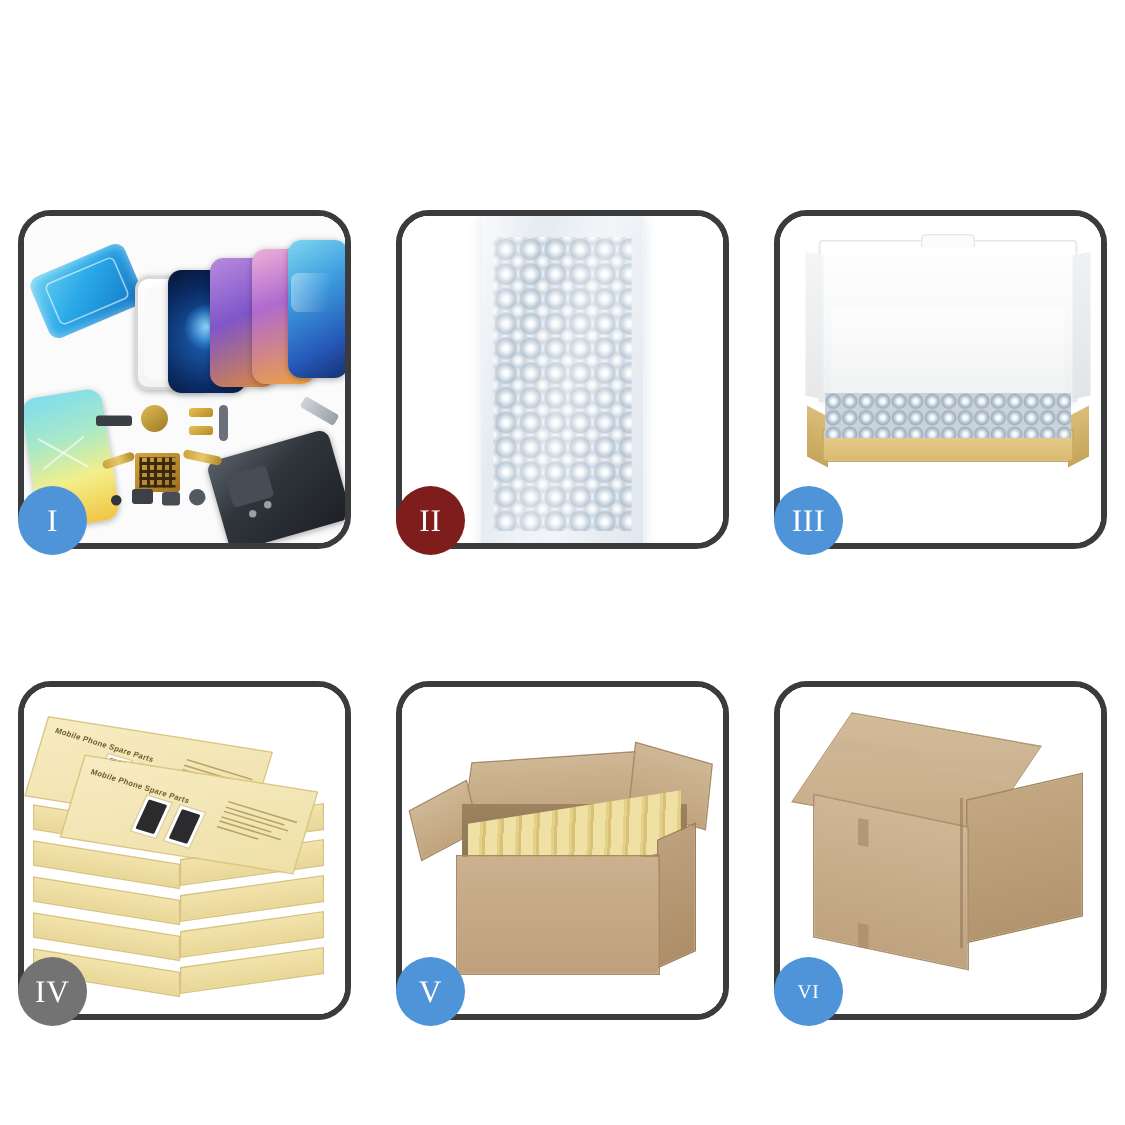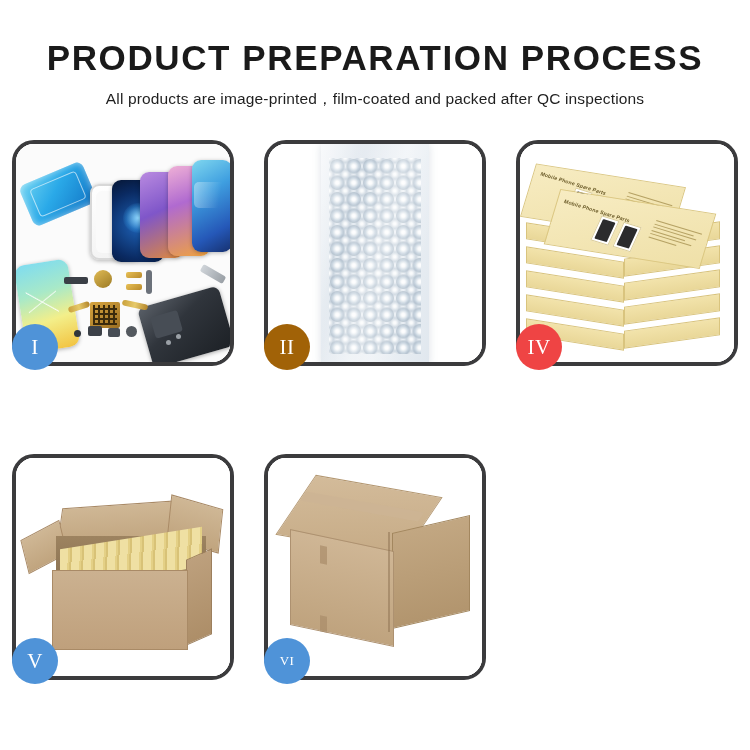--- a/index.html
+++ b/index.html
@@ -337,24 +337,20 @@
   .c6-seam2{position:absolute;left:52px;top:158px;width:7px;height:16px;
     background:rgba(160,130,95,.5);transform:skewY(12deg);}
   .c6-edge{position:absolute;left:120px;top:74px;width:2px;height:100px;
     background:rgba(140,112,80,.5);}
 </style>
 </head>
 <body>
 
 <div id="page">
 
-  <div class="header">
-    <div class="title">PRODUCT PREPARATION PROCESS</div>
-    <div class="subtitle">All products are image-printed，film-coated and packed after QC inspections</div>
-  </div>
 
   <div class="grid">
 
     <div class="card" style="border-color: rgb(59, 59, 61);">
       <div class="card-inner">
         <div class="scene1">
           <div class="film"></div>
           <div class="ph ph-a"></div>
           <div class="ph ph-b"></div>
           <div class="ph ph-c"></div>
@@ -385,23 +381,41 @@
     <div class="card" style="border-color: rgb(59, 59, 61);">
       <div class="card-inner">
         <div class="scene2">
           <div class="bubble-pouch">
             <div class="bubbles"></div>
             <div class="bubbles2"></div>
             <div class="pouch-sheen"></div>
           </div>
         </div>
       </div>
-      <div class="badge" style="background: #a16207;">II</div>
+      <div class="badge" style="background: #7f1d1d;">II</div>
     </div>
 
+    <div class="card" style="border-color: rgb(59, 59, 61);">
+      <div class="card-inner">
+        <div class="scene3">
+          <div class="lid3">
+            <div class="lid3-notch"></div>
+          </div>
+          <div class="foam3"></div>
+          <div class="tray3">
+            <div class="tray3-rim"></div>
+            <div class="tray3-left"></div>
+            <div class="tray3-right"></div>
+            <div class="tray3-front"></div>
+          </div>
+          <div class="bubbleband3"></div>
+        </div>
+      </div>
+      <div class="badge" style="background: rgb(79, 147, 216);">III</div>
+    </div>
 
     <div class="card" style="border-color: rgb(59, 59, 61);">
       <div class="card-inner">
         <div class="scene4">
           <div class="stack">
 
             <div class="ybox" style="left:2px;top:74px;width:98px;height:17px;transform:skewY(9deg);"></div>
             <div class="ybox" style="left:2px;top:98px;width:98px;height:17px;transform:skewY(9deg);"></div>
             <div class="ybox" style="left:2px;top:122px;width:98px;height:17px;transform:skewY(9deg);"></div>
             <div class="ybox" style="left:2px;top:146px;width:98px;height:17px;transform:skewY(9deg);"></div>
@@ -445,21 +459,21 @@
                   <span style="width:93%"></span>
                 <span style="width:72%"></span>
                   <span style="width:90%"></span>
                   <span style="width:60%"></span>
               </div>
             </div>
 
           </div>
         </div>
       </div>
-      <div class="badge" style="background: #ef4444; text-align: right;">IV</div>
+      <div class="badge" style="background: #737373; text-align: right;">IV</div>
     </div>
 
     <div class="card" style="border-color: rgb(59, 59, 61);">
       <div class="card-inner">
         <div class="scene5">
           <div class="flap5 flap5-back"></div>
           <div class="flap5 flap5-right"></div>
           <div class="flap5 flap5-left"></div>
           <div class="carton-inner5"></div>
           <div class="boxes5"></div>

